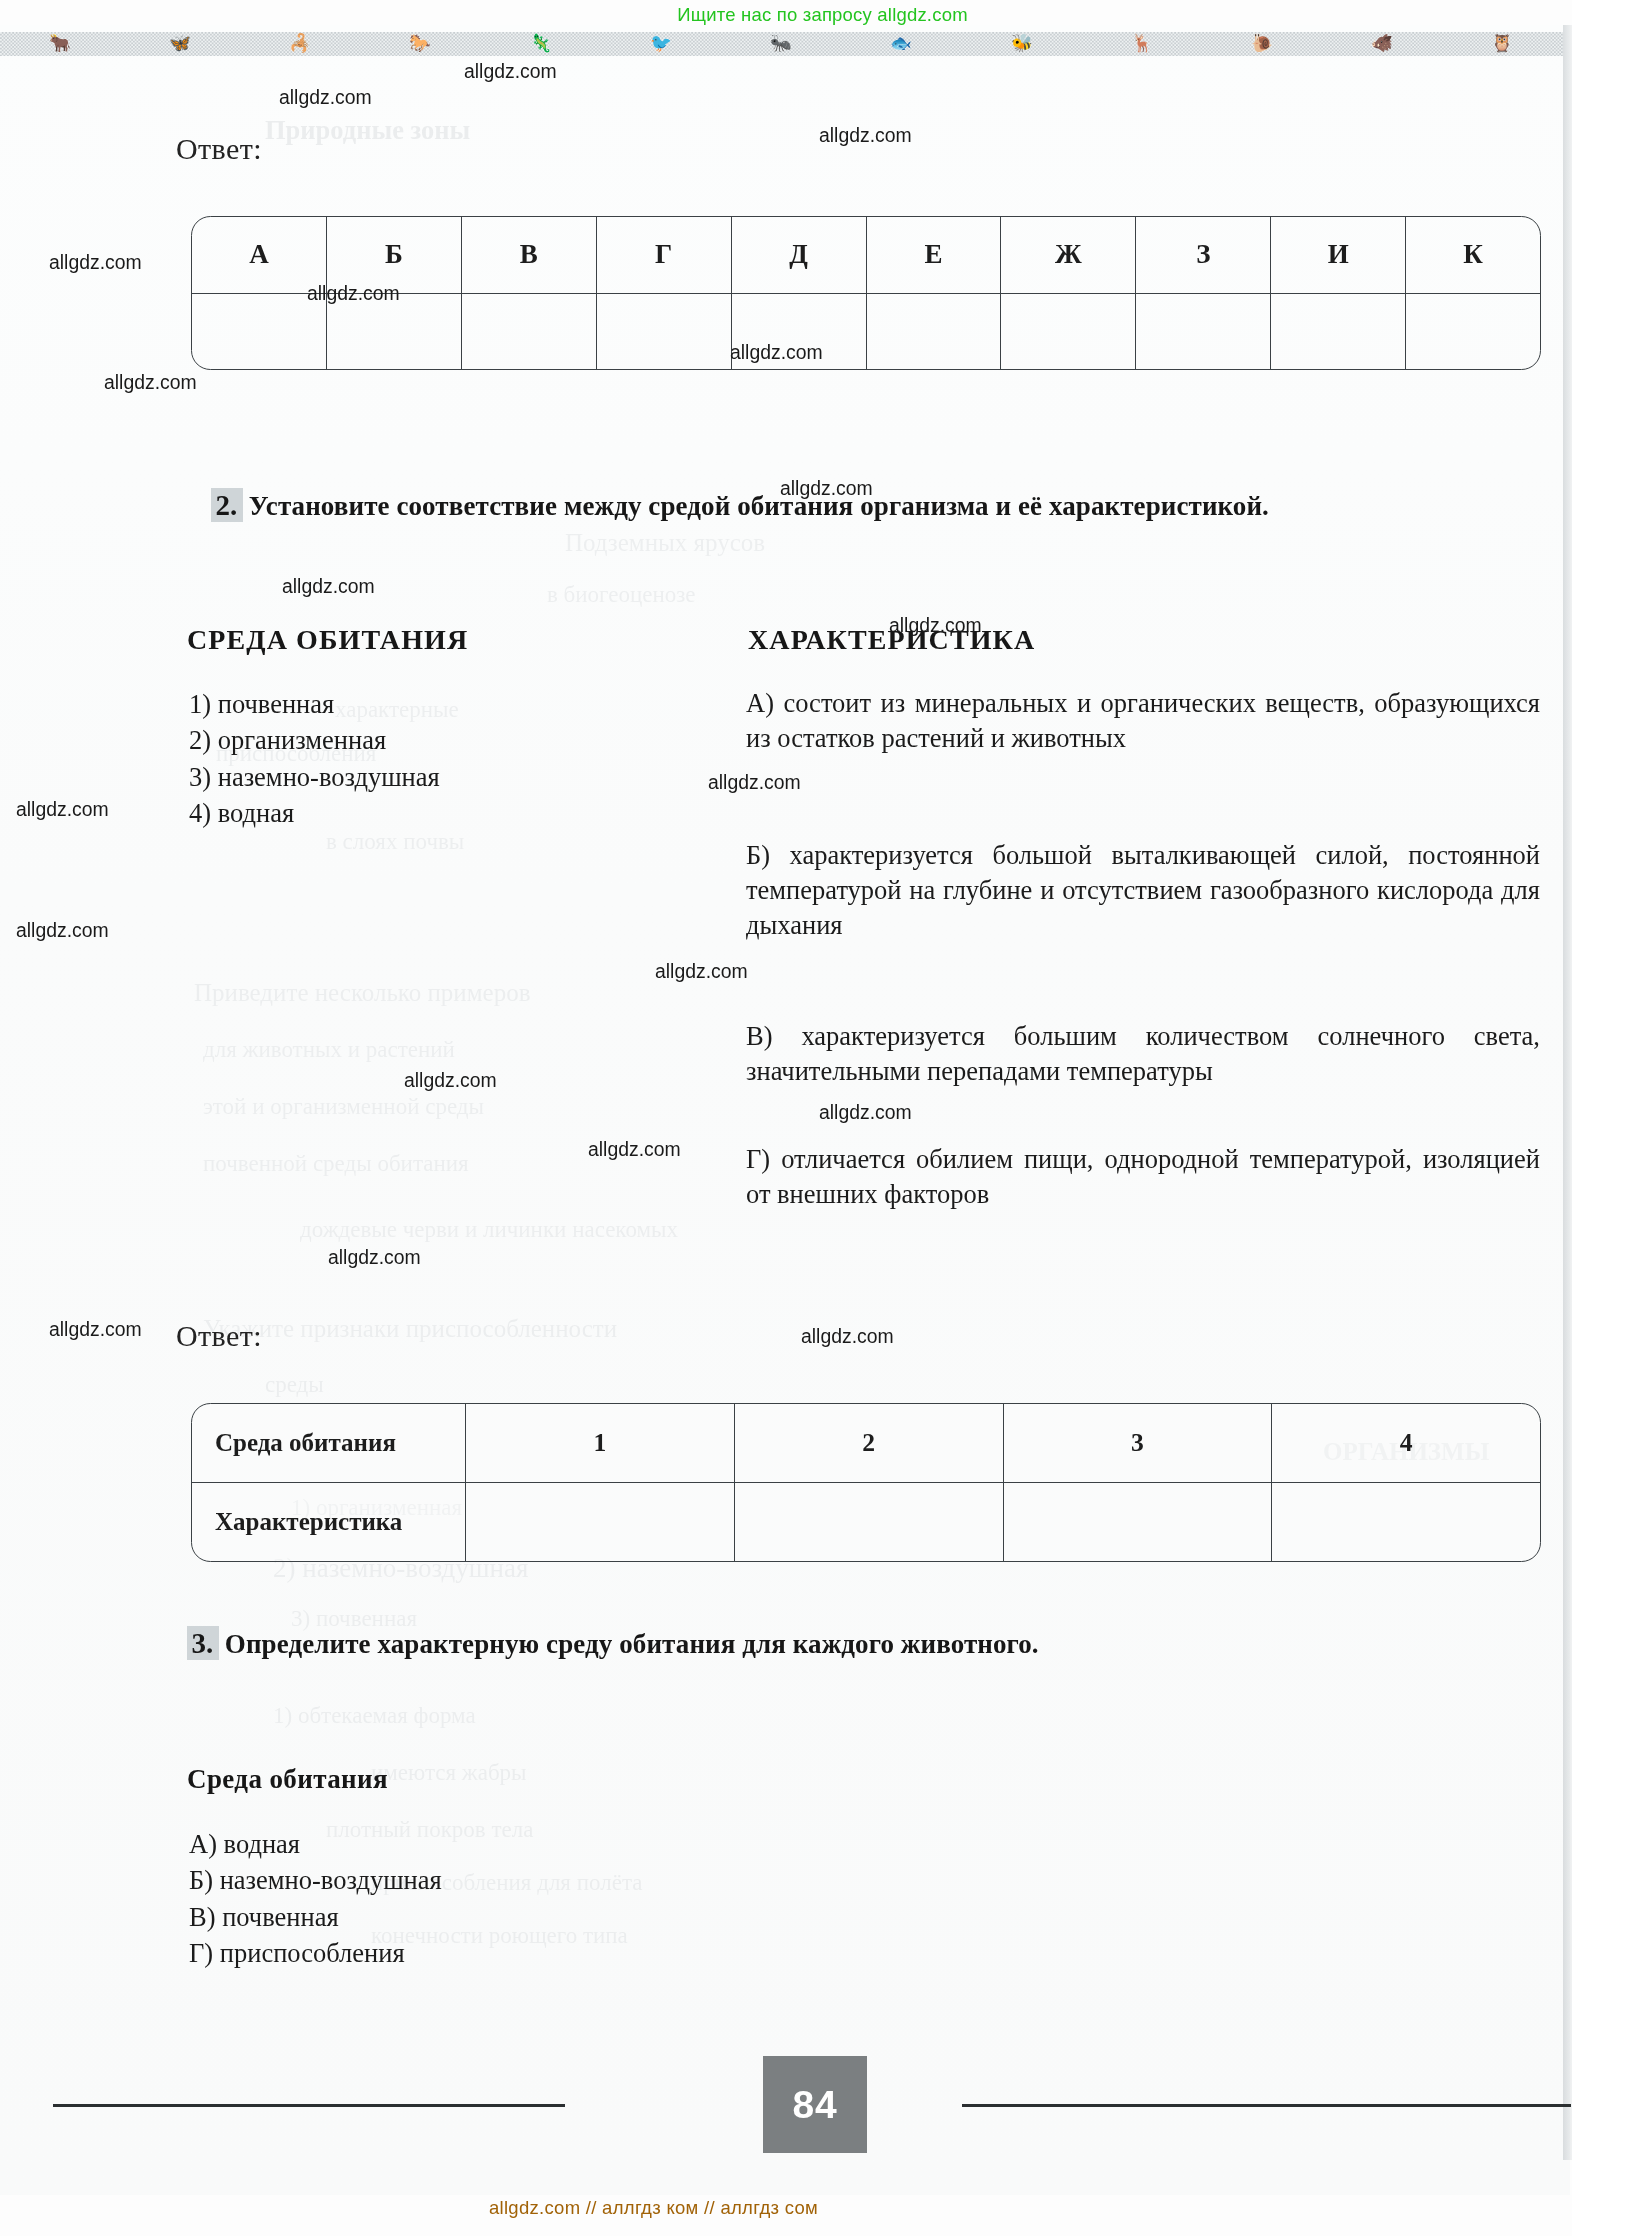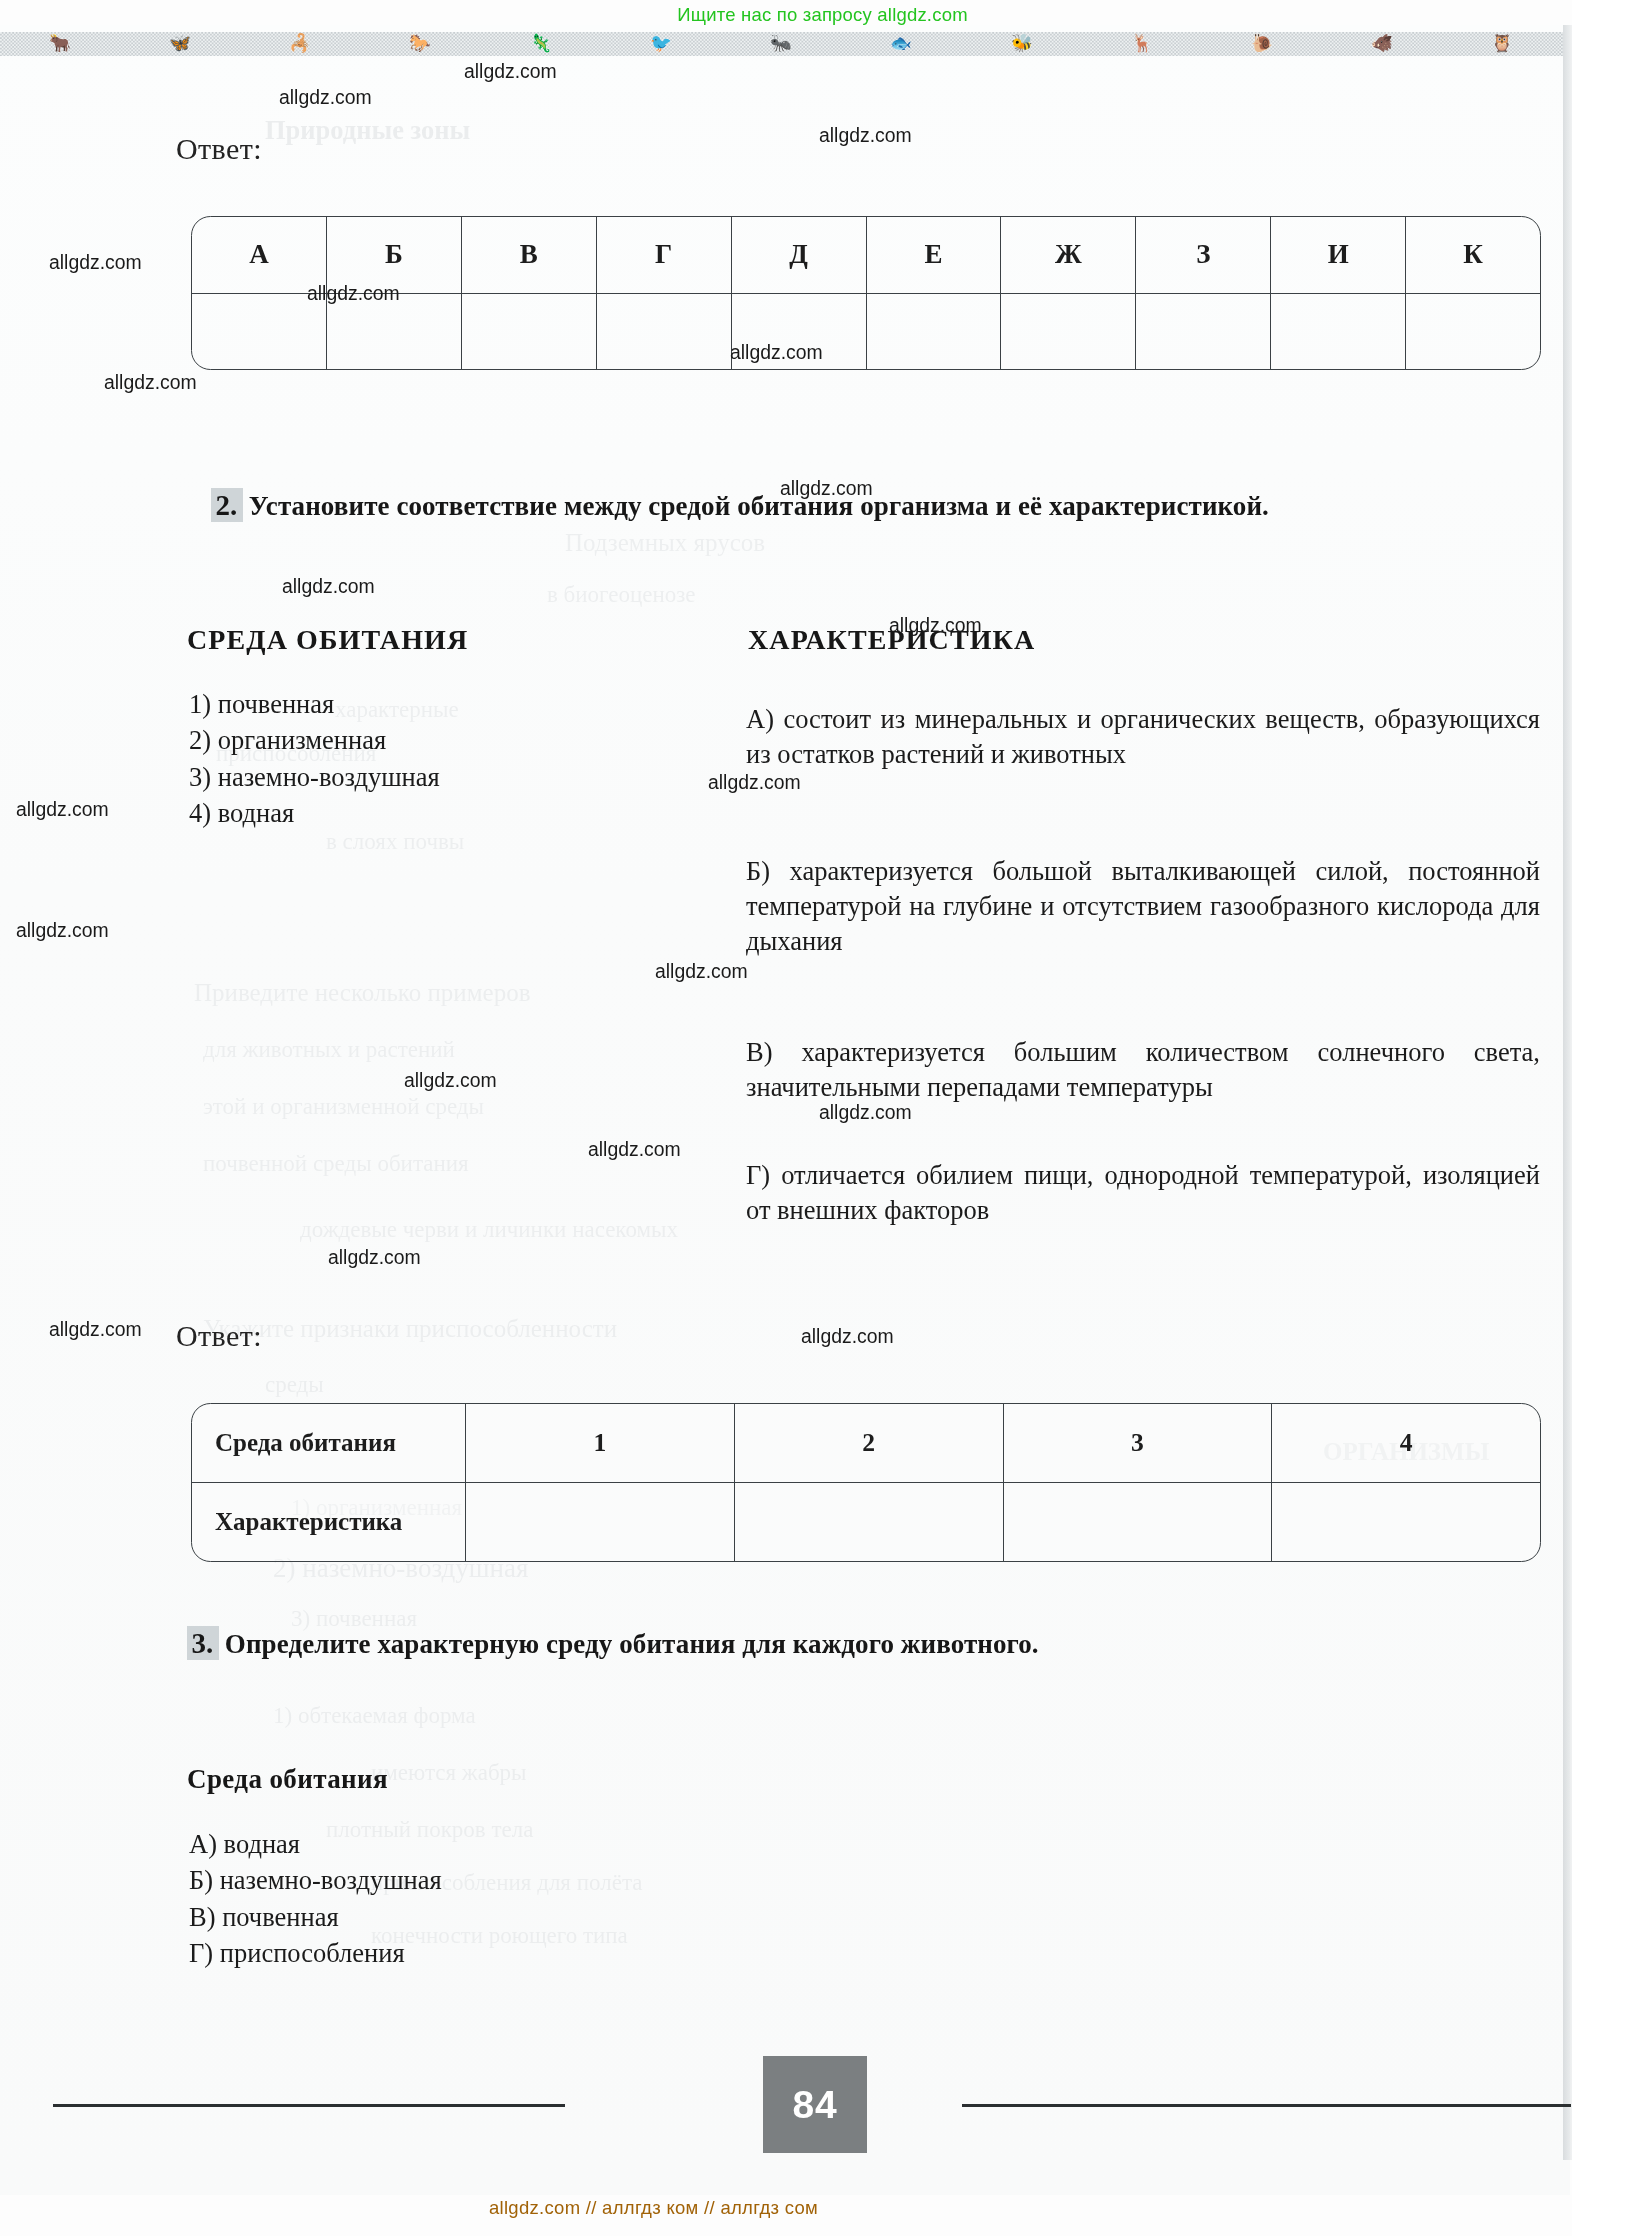--- a/index.html
+++ b/index.html
@@ -195,21 +195,20 @@
   }
 
   .para {
     position: absolute;
     font-family: "Liberation Serif", serif;
     font-size: 26.5px;
     color: #1b1b1b;
     line-height: 1.33;
     text-align: justify;
     text-justify: inter-word;
-    margin-top: 16px;
   }
 
   
   .pagenum {
     position: absolute;
     background: #7b7f81;
     color: #ffffff;
     font-family: "Liberation Sans", sans-serif;
     font-weight: bold;
     font-size: 39px;

